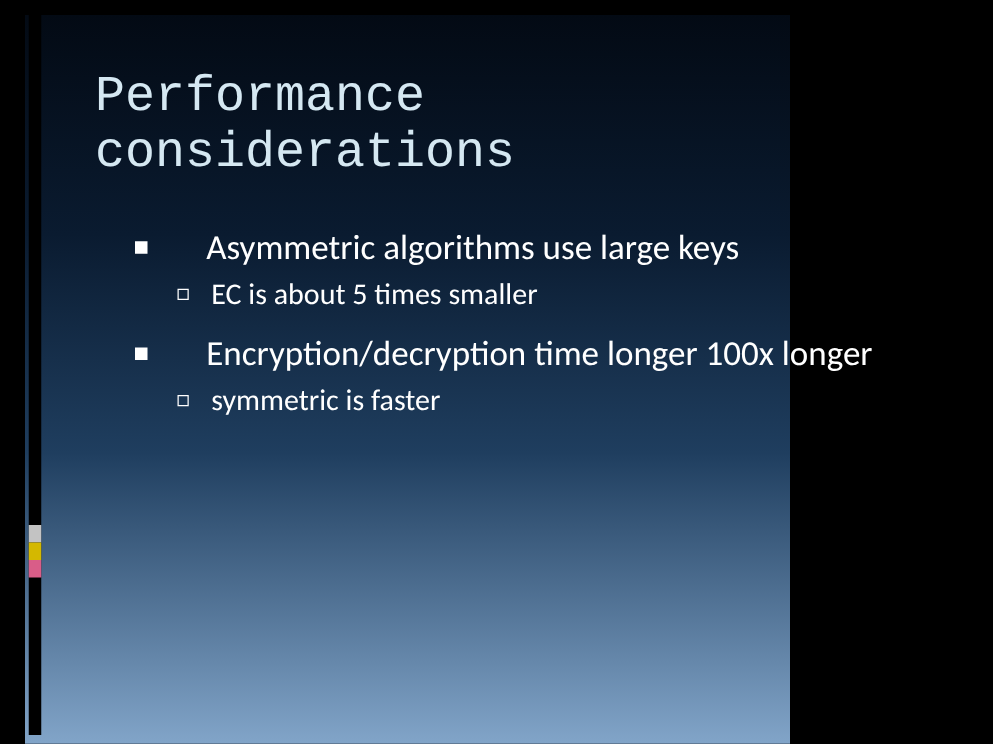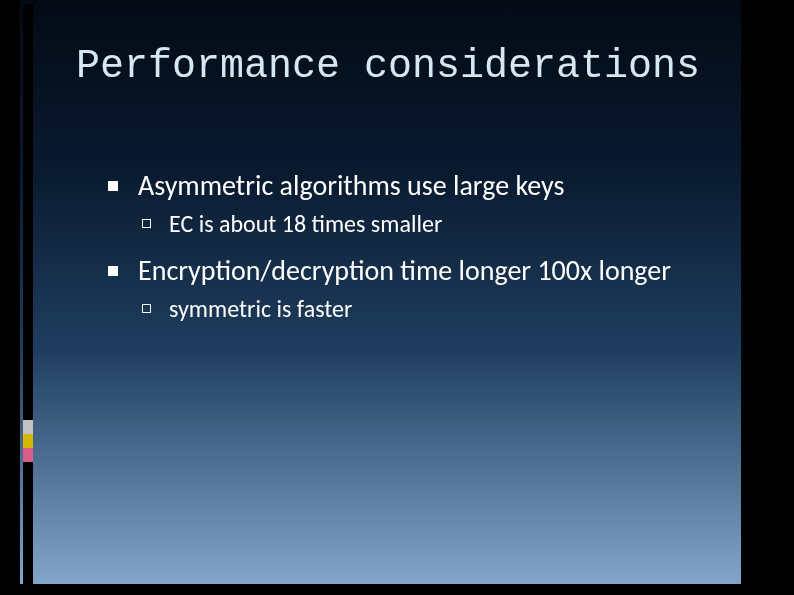--- a/index.html
+++ b/index.html
@@ -7,22 +7,22 @@
     width: 794px;
     height: 595px;
     background: #000;
     overflow: hidden;
     position: relative;
     font-family: Calibri, "Segoe UI", sans-serif;
   }
   .slide {
     position: absolute;
     left: 20px;
-    top: 0;
-    width: 721px;
+    top: 12px;
+    width: 612px;
     height: 584px;
     background: linear-gradient(to bottom, #030a14 0%, #0a1b30 30%, #1f3e5f 60%, #82a5c9 100%);
   }
   .accent-bar {
     position: absolute;
     left: 23px;
     top: 4px;
     width: 10px;
     height: 584px;
     background: #000;
@@ -44,20 +44,21 @@
     left: 88px;
     top: 168px;
     width: 660px;
     color: #ffffff;
   }
   .bullet-l1 {
     display: flex;
     align-items: flex-start;
     font-size: 28px;
     margin-bottom: 6px;
+    gap: 27px;
   }
   .bullet-l1 .marker {
     width: 10px;
     height: 10px;
     background: #fff;
     margin-top: 13px;
     margin-right: 20px;
     flex-shrink: 0;
   }
   .bullet-l2 {
@@ -84,21 +85,21 @@
   <div class="title">Performance considerations</div>
 
   <div class="content">
 
     <div class="bullet-l1">
       <span class="marker"></span>
       <span class="txt">Asymmetric algorithms use large keys</span>
     </div>
     <div class="bullet-l2">
       <span class="marker"></span>
-      <span class="txt">EC is about 18 times smaller</span>
+      <span class="txt">EC is about 5 times smaller</span>
     </div>
 
     <div class="bullet-l1">
       <span class="marker"></span>
       <span class="txt">Encryption/decryption time longer 100x longer</span>
     </div>
     <div class="bullet-l2">
       <span class="marker"></span>
       <span class="txt">symmetric is faster</span>
     </div>

